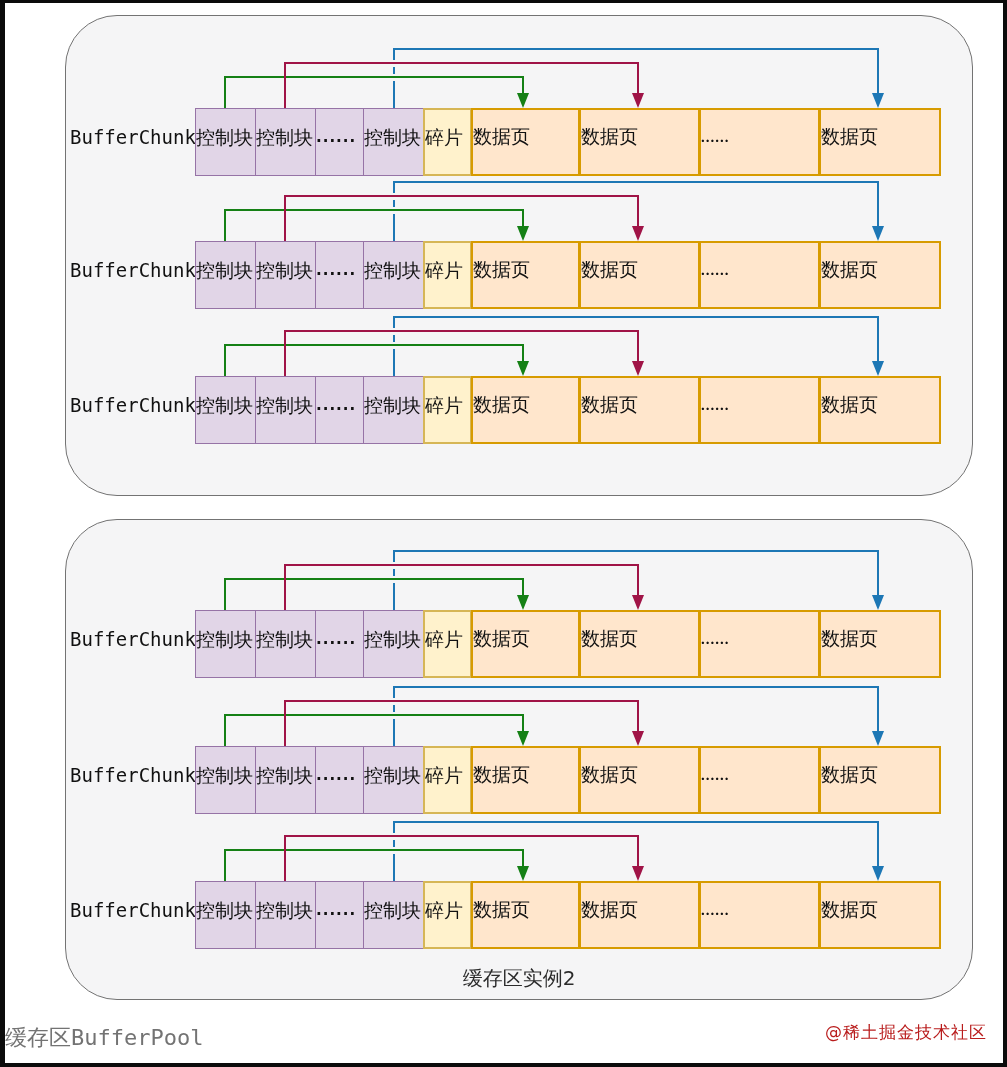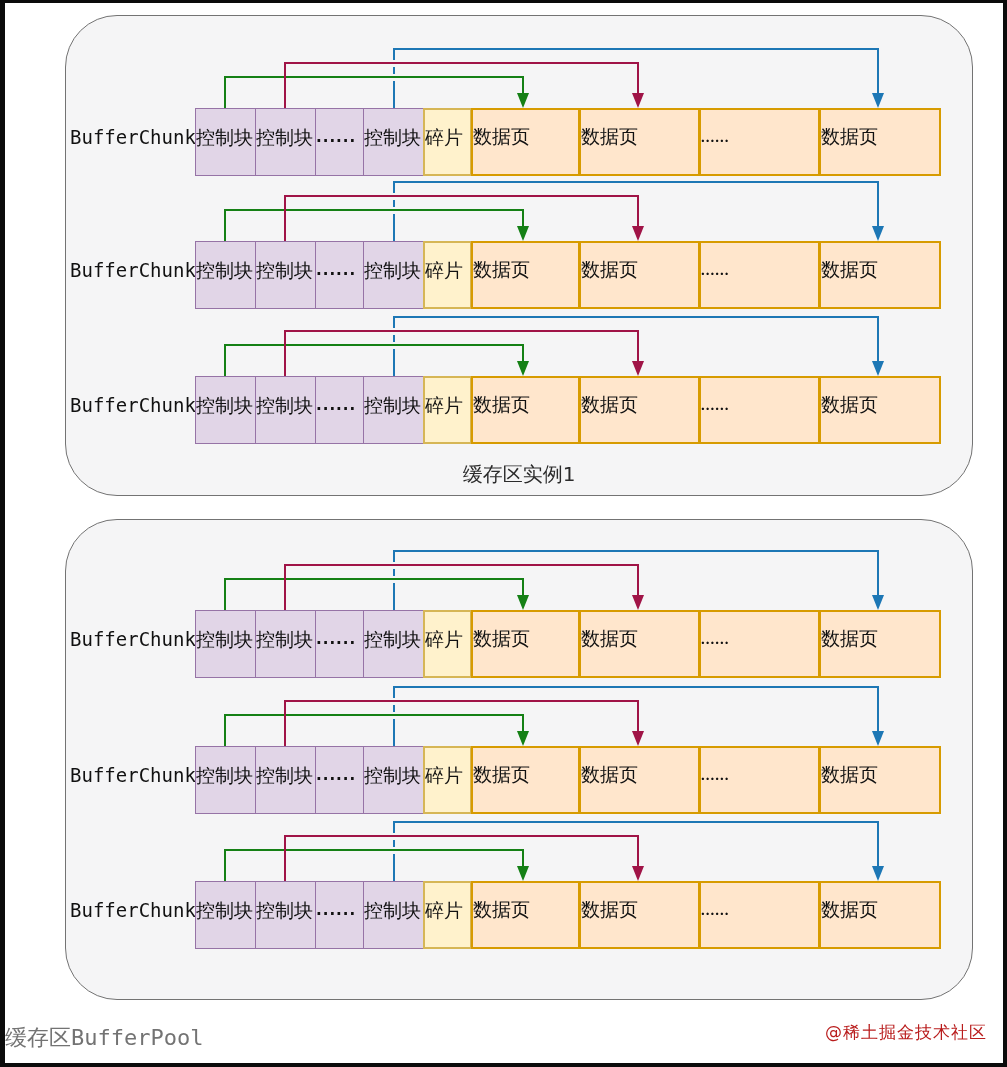--- a/index.html
+++ b/index.html
@@ -116,21 +116,20 @@
     <div class="cell control" style="left:189px;width:61px;">控制块</div>
     <div class="cell control dots" style="left:249px;width:49px;">......</div>
     <div class="cell control" style="left:297px;width:61px;">控制块</div>
     <div class="cell frag" style="left:357px;width:49px;">碎片</div>
     <div class="cell dp" style="left:405px;width:109px;">数据页</div>
     <div class="cell dp" style="left:513px;width:121px;">数据页</div>
     <div class="cell dp dots" style="left:633px;width:121px;">......</div>
     <div class="cell dp" style="left:753px;width:122px;">数据页</div>
   </div>
       </div>
-    <div class="instance-label">缓存区实例1</div>
   </div>
 
   <div class="instance two">
     <div class="rows-host">
         <div class="row-group" style="top: 25px;">
     <svg class="arrows" width="908" height="66" viewBox="0 0 908 66">
       <path class="ln g" d="M159,65 V34 H457 V51"></path>
       <polygon class="hd g" points="451,50 463,50 457,65"></polygon>
       <path class="ln c" d="M219,65 V20 H572 V51"></path>
       <polygon class="hd c" points="566,50 578,50 572,65"></polygon>
@@ -182,18 +181,19 @@
     <div class="cell control" style="left:189px;width:61px;">控制块</div>
     <div class="cell control dots" style="left:249px;width:49px;">......</div>
     <div class="cell control" style="left:297px;width:61px;">控制块</div>
     <div class="cell frag" style="left:357px;width:49px;">碎片</div>
     <div class="cell dp" style="left:405px;width:109px;">数据页</div>
     <div class="cell dp" style="left:513px;width:121px;">数据页</div>
     <div class="cell dp dots" style="left:633px;width:121px;">......</div>
     <div class="cell dp" style="left:753px;width:122px;">数据页</div>
   </div>
       </div>
+    <div class="instance-label">缓存区实例2</div>
   </div>
 
   <div class="pool-title">缓存区BufferPool</div>
   <div class="watermark">@稀土掘金技术社区</div>
 
 </div>
 
 </body></html>

